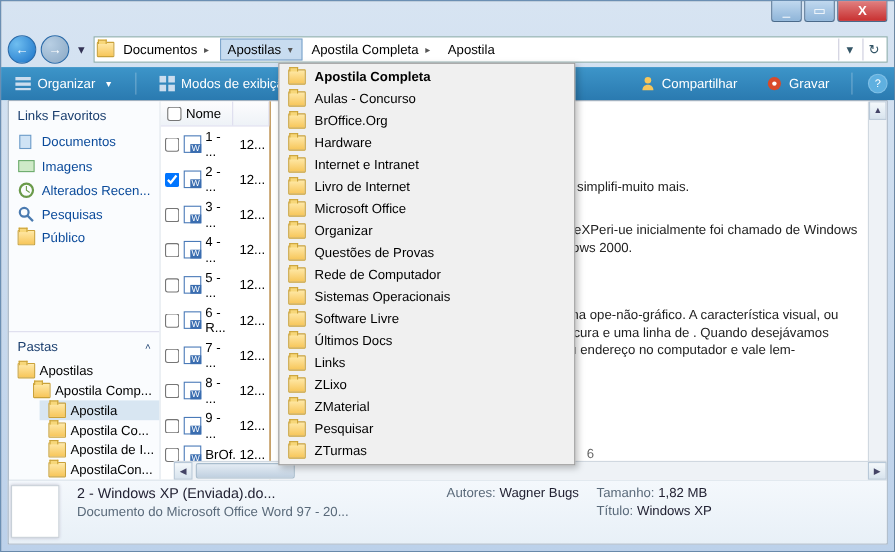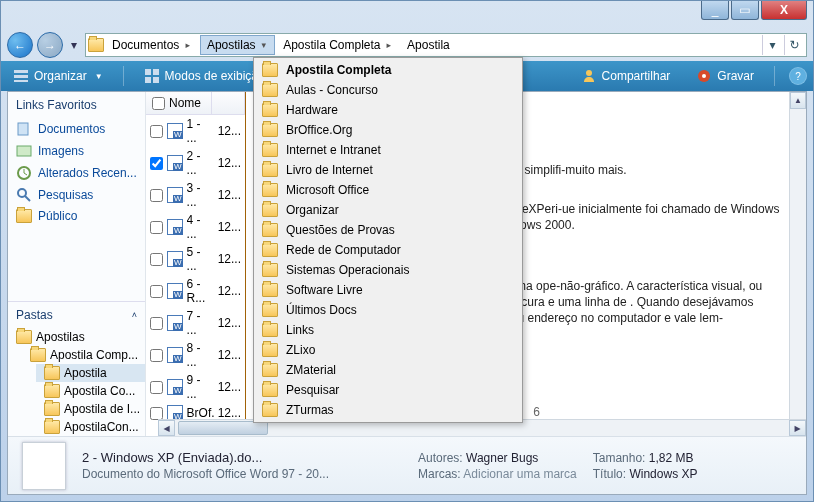--- a/index.html
+++ b/index.html
@@ -68,21 +68,21 @@
 .preview-scroll{ position:absolute; right:0; top:0; bottom:0; width:17px; background:#eef2f6; border-left:1px solid #d0d8e0;}
 .preview-scroll .up,.preview-scroll .dn{height:17px;background:linear-gradient(#f4f8fb,#d8e4ee);border:1px solid #b8c8d8;display:flex;align-items:center;justify-content:center;font-size:8px;color:#446;}
 .preview-scroll .dn{position:absolute;bottom:0;left:0;right:0;}
 
 
 .dropdown{ position:absolute; top:56px; left:252px; width:270px; background:#f0f0f0; border:1px solid #9a9a9a; box-shadow:2px 2px 6px rgba(0,0,0,.25); padding:2px;}
 .dditem{ display:flex; align-items:center; gap:8px; padding:3px 10px 3px 6px;}
 .dditem.bold{ font-weight:bold;}
 
 
-.details{ height:58px; border-top:1px solid #d8e0e8; background:linear-gradient(#f4f8fc,#e8f0f7); display:flex; align-items:center; padding:4px 14px; gap:16px;}
+.details{ height:58px; border-top:1px solid #d8e0e8; background:linear-gradient(#f4f8fc,#e8f0f7); display:flex; align-items:flex-start; padding:4px 2px; gap:16px;}
 .thumb{ width:44px; height:48px; background:#fff; border:1px solid #c8d0d8; box-shadow:0 0 3px #bbc;}
 .detcol{ display:flex; flex-direction:column; gap:2px; font-size:11px;}
 .detlabel{ color:#5a6a7a;}
 .detv{ color:#223;}
 .hscroll{ position:absolute; left:150px; right:0; bottom:58px; height:17px; background:#eef2f6; border-top:1px solid #d0d8e0; display:flex;}
 .hscroll .btn{width:17px;background:linear-gradient(#f4f8fb,#d8e4ee);border:1px solid #b8c8d8;display:flex;align-items:center;justify-content:center;font-size:8px;color:#446;}
 .hscroll .track{flex:1;}
 .hscroll .thumb2{position:absolute;left:20px;width:90px;top:1px;bottom:1px;background:linear-gradient(#e4ecf4,#c0d0e0);border:1px solid #a8bccc;border-radius:2px;}
 </style>
 </head>
@@ -356,46 +356,45 @@
     </div>
 
     <div class="details">
       <div class="thumb"></div>
       <div class="detcol" style="width:320px">
         <div class="detv" style="font-size:13px">2 - Windows XP (Enviada).do...</div>
         <div class="detlabel">Documento do Microsoft Office Word 97 - 20...</div>
       </div>
       <div class="detcol">
         <div><span class="detlabel">Autores:</span> <span class="detv">Wagner Bugs</span></div>
-        <div><span class="detlabel">Marcas:</span> <span class="detv" style="color:#7a8a9a">Adicionar uma marca</span></div>
       </div>
       <div class="detcol">
         <div><span class="detlabel">Tamanho:</span> <span class="detv">1,82 MB</span></div>
         <div><span class="detlabel">Título:</span> <span class="detv">Windows XP</span></div>
       </div>
     </div>
   </div>
 
   <div class="dropdown">
     <div id="ddlist">
         <div class="dditem bold">
           <span class="foldericon"></span>
           <span>Apostila Completa</span>
         </div>
         <div class="dditem">
           <span class="foldericon"></span>
           <span>Aulas - Concurso</span>
         </div>
         <div class="dditem">
           <span class="foldericon"></span>
+          <span>BrOffice.Org</span>
+        </div>
+        <div class="dditem">
+          <span class="foldericon"></span>
           <span>Hardware</span>
-        </div>
-        <div class="dditem">
-          <span class="foldericon"></span>
-          <span>BrOffice.Org</span>
         </div>
         <div class="dditem">
           <span class="foldericon"></span>
           <span>Internet e Intranet</span>
         </div>
         <div class="dditem">
           <span class="foldericon"></span>
           <span>Livro de Internet</span>
         </div>
         <div class="dditem">

